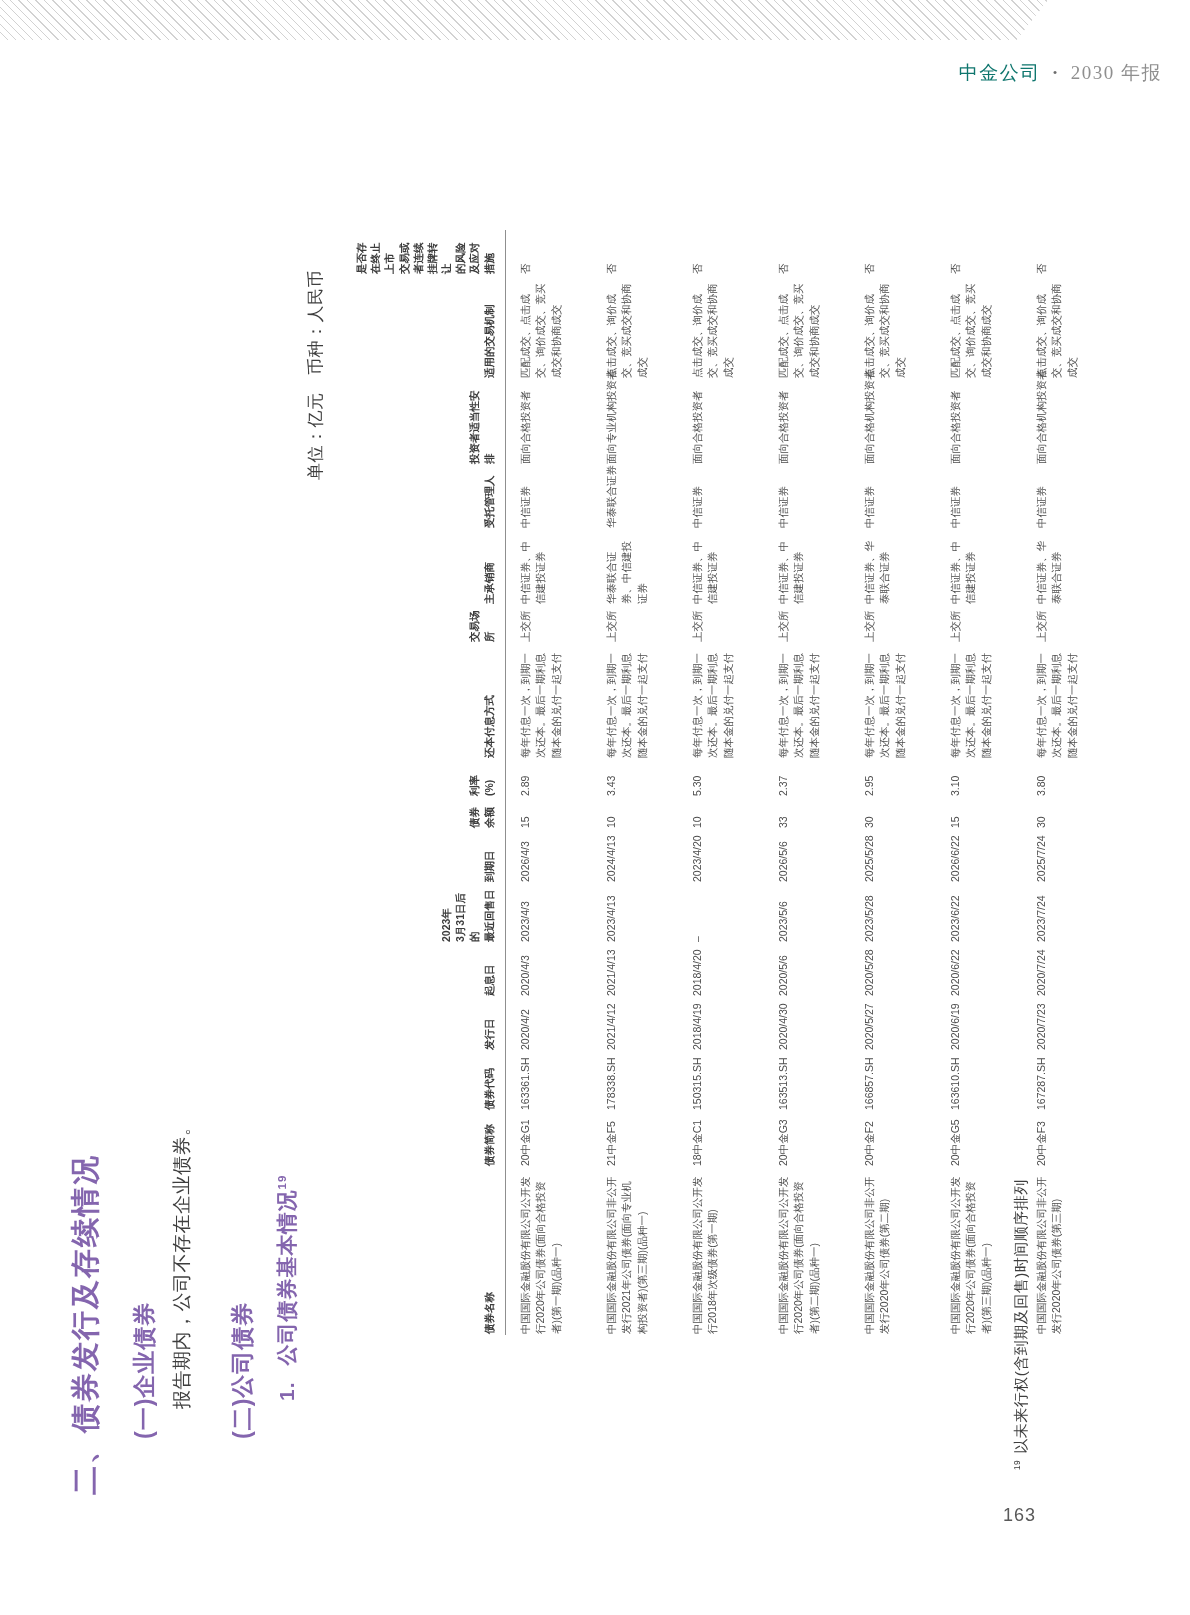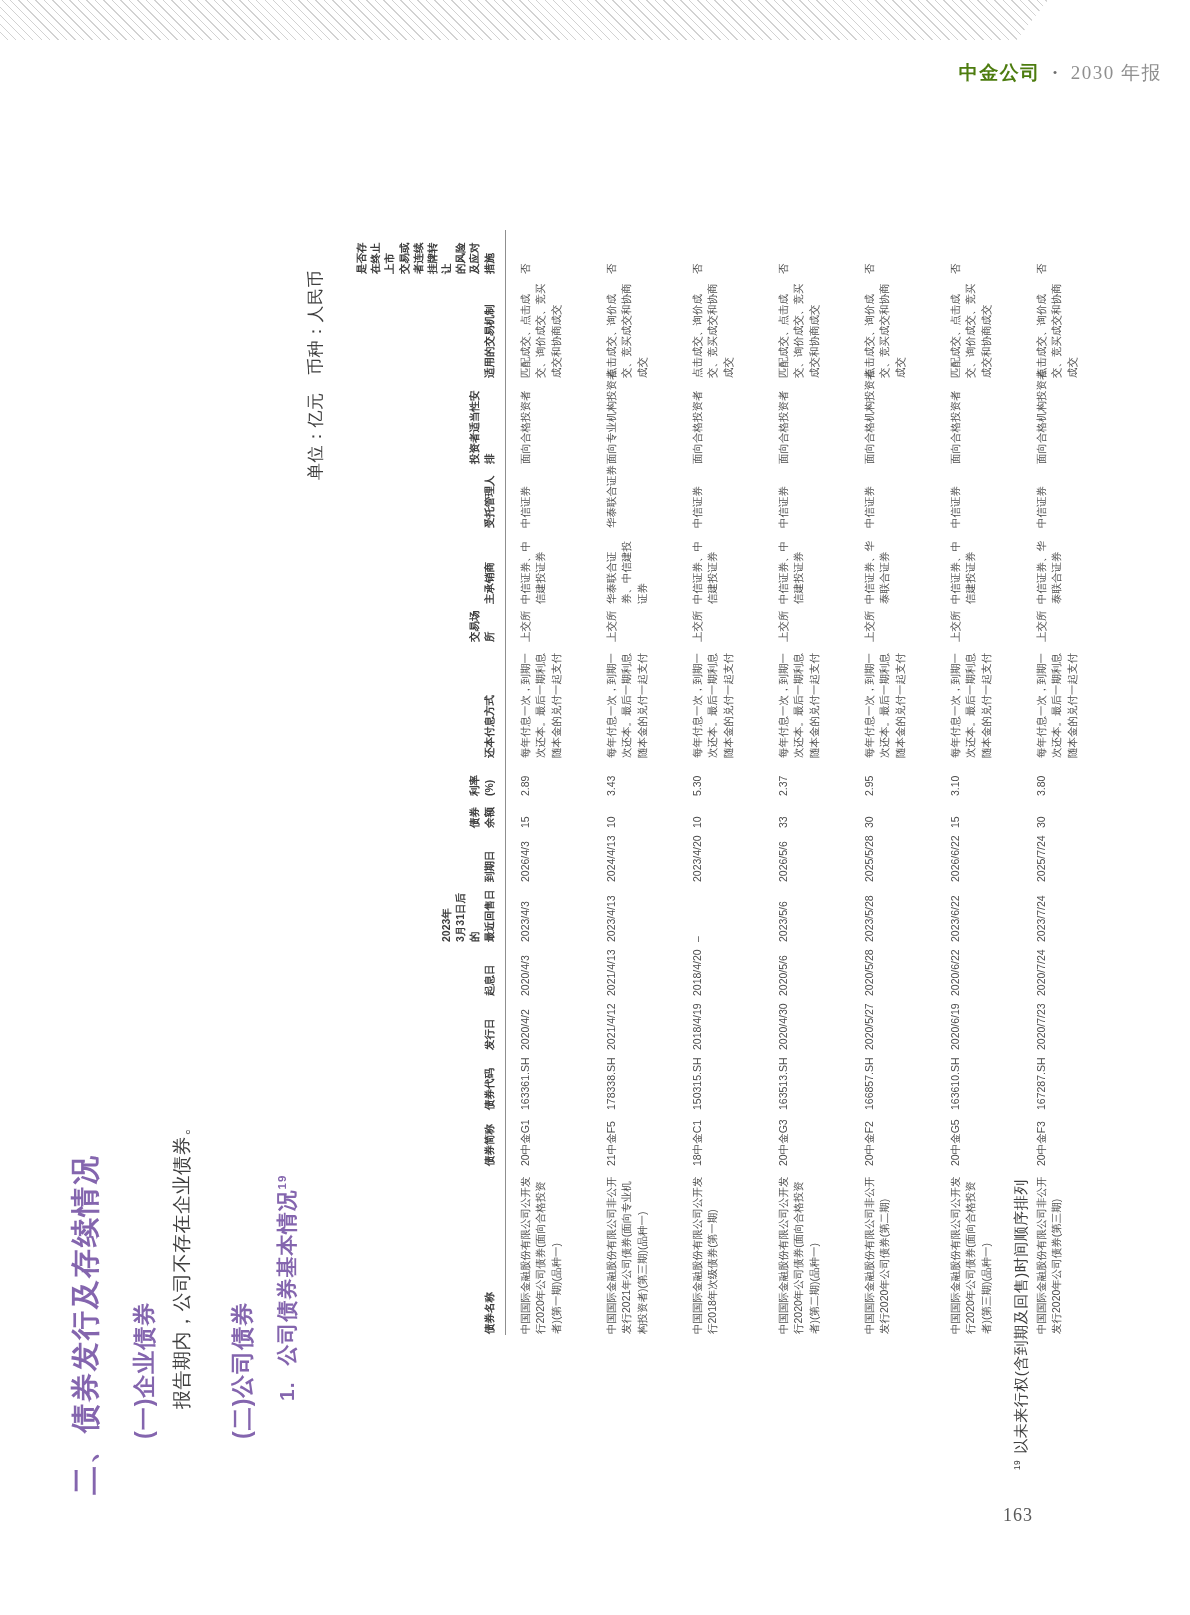--- a/index.html
+++ b/index.html
@@ -18,26 +18,26 @@
       #ffffff 0px,#ffffff 5px,
       #d2d2d2 5px,#d2d2d2 6px);
     clip-path:polygon(0 0,100% 0,97% 100%,0 100%);
   }
   #page-header{
     position:absolute;top:60px;right:28px;
     font-family:"Liberation Serif", serif;
     font-size:19px;letter-spacing:1.5px;
     color:#3c3c3c;
   }
-  #page-header .brand{font-weight:700;color:#4d7c0f;}
+  #page-header .brand{font-weight:400;color:#0f766e;}
   #page-header .dot{font-size:13px;color:#6b6b6b;margin:0 12px;vertical-align:2px;}
   #page-header .yr{color:#8f8f8f;}
   #page-num{
     position:absolute;top:1505px;left:1003px;
-    font-family:Liberation Serif, serif;
+    font-family:Liberation Sans, sans-serif;
     font-size:18px;color:#595959;letter-spacing:1px;
   }
   
   #rot{
     position:absolute;top:0;left:0;
     width:1615px;height:1190px;
     transform:rotate(-90deg) translateX(-1615px);
     transform-origin:top left;
   }
   .abs{position:absolute;}

